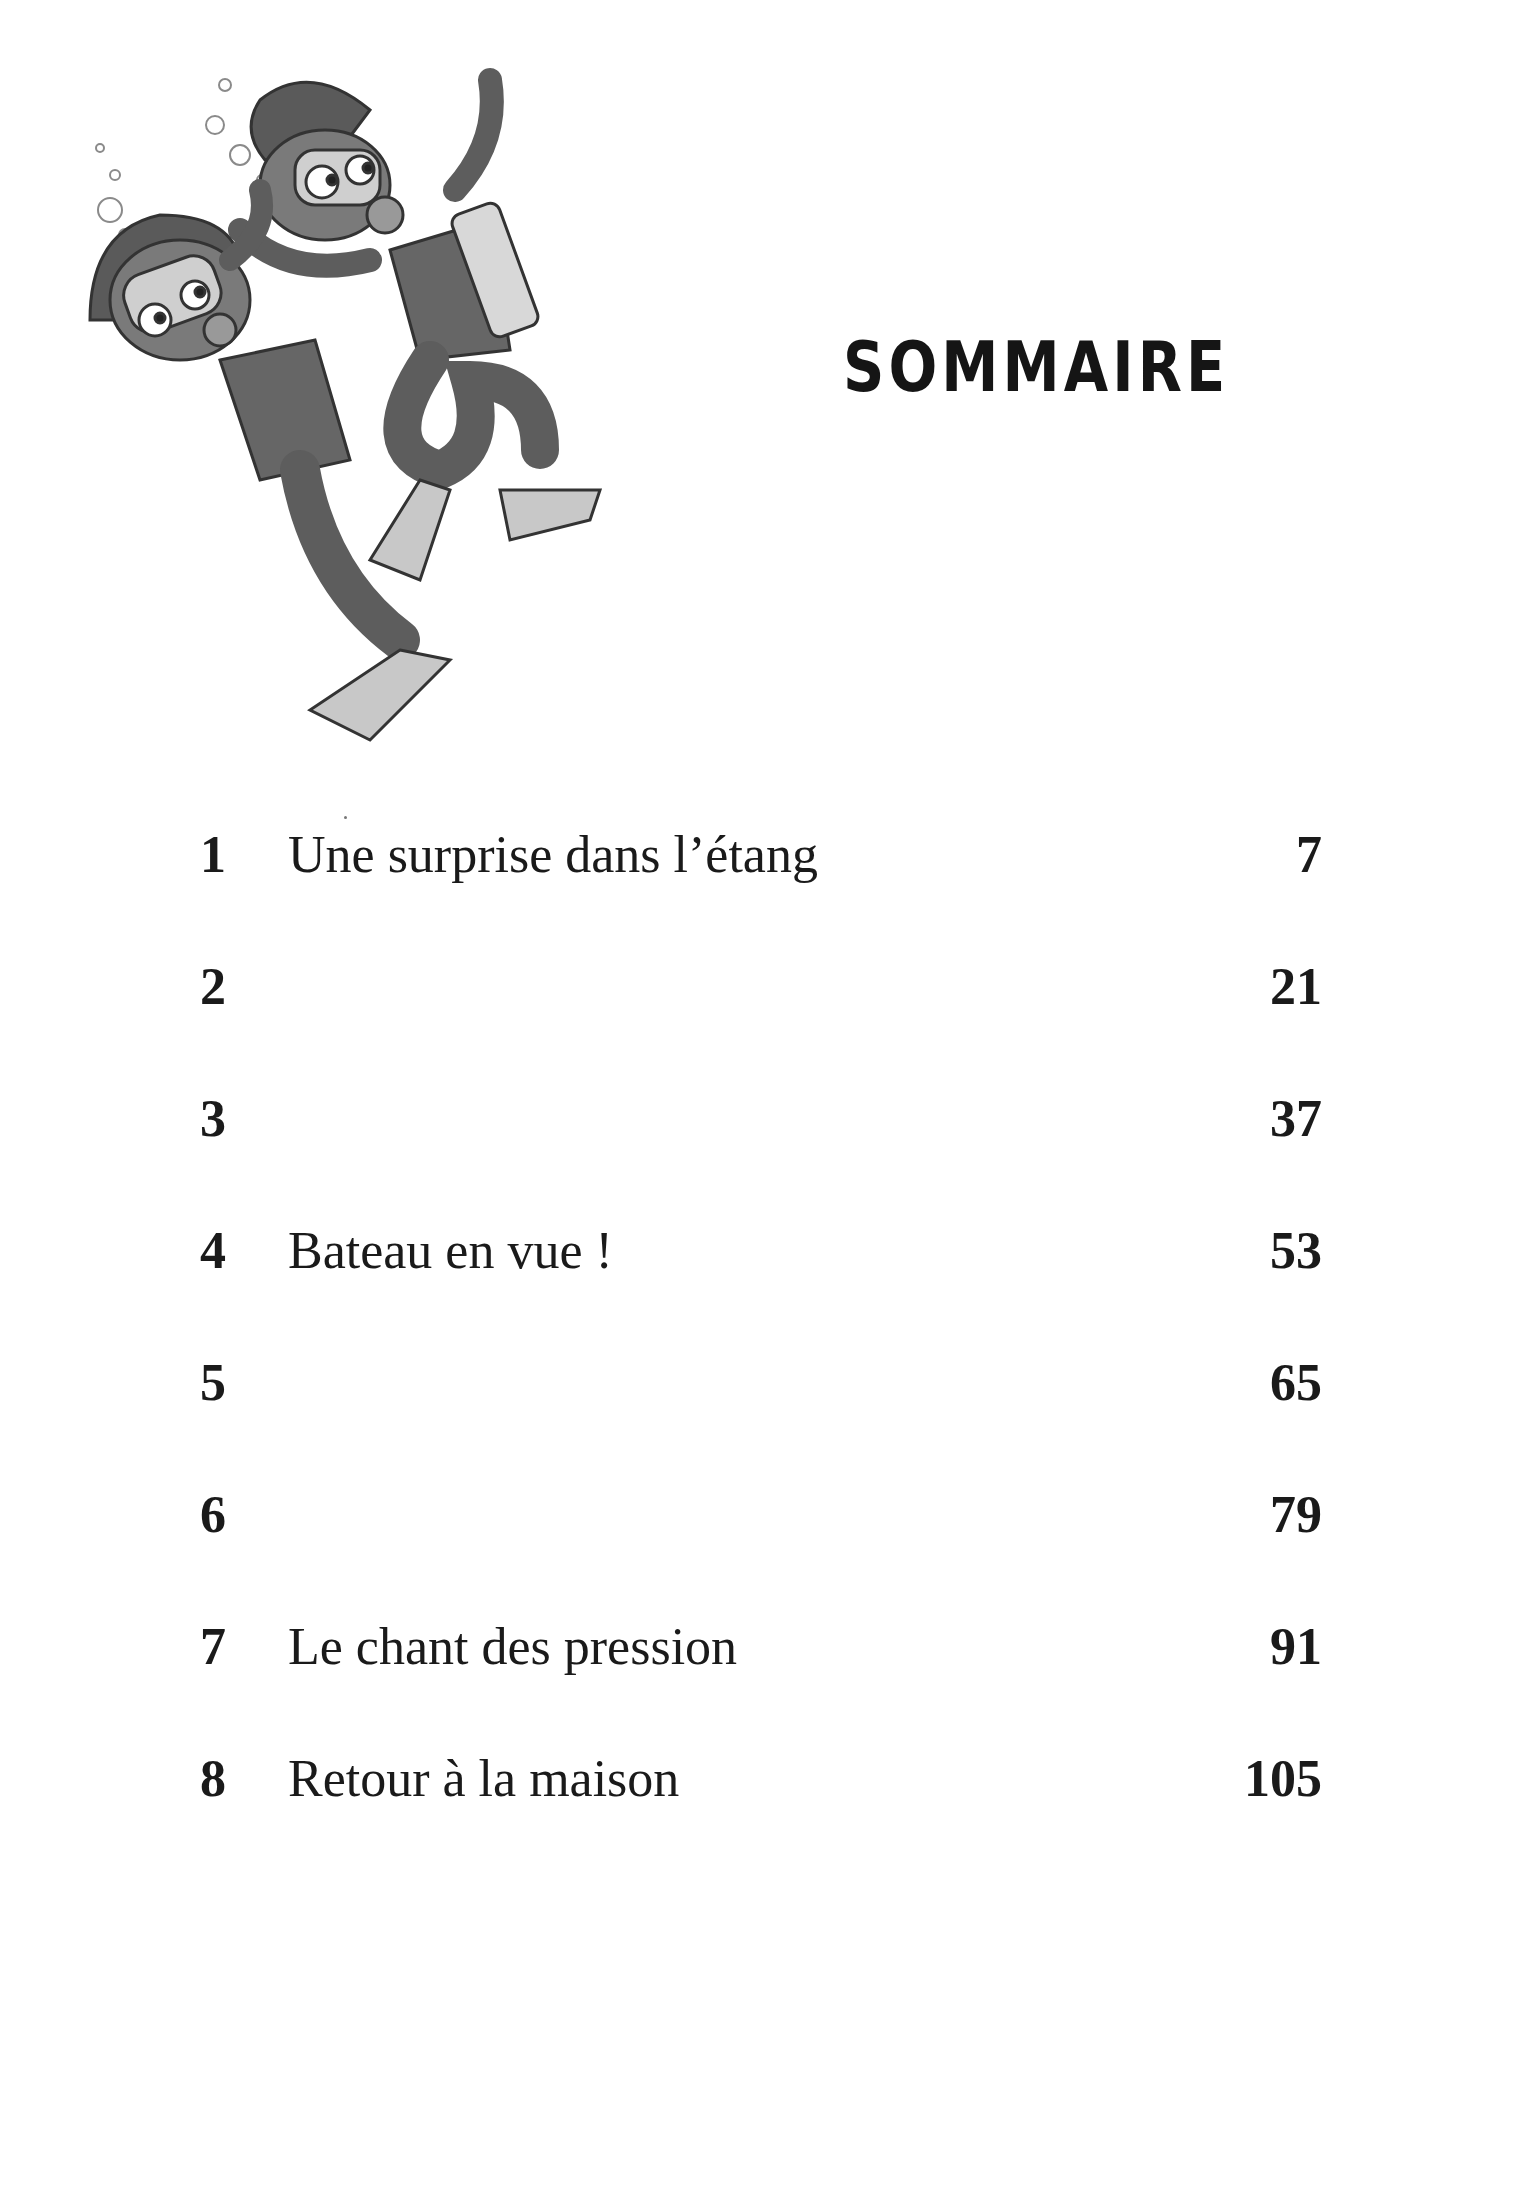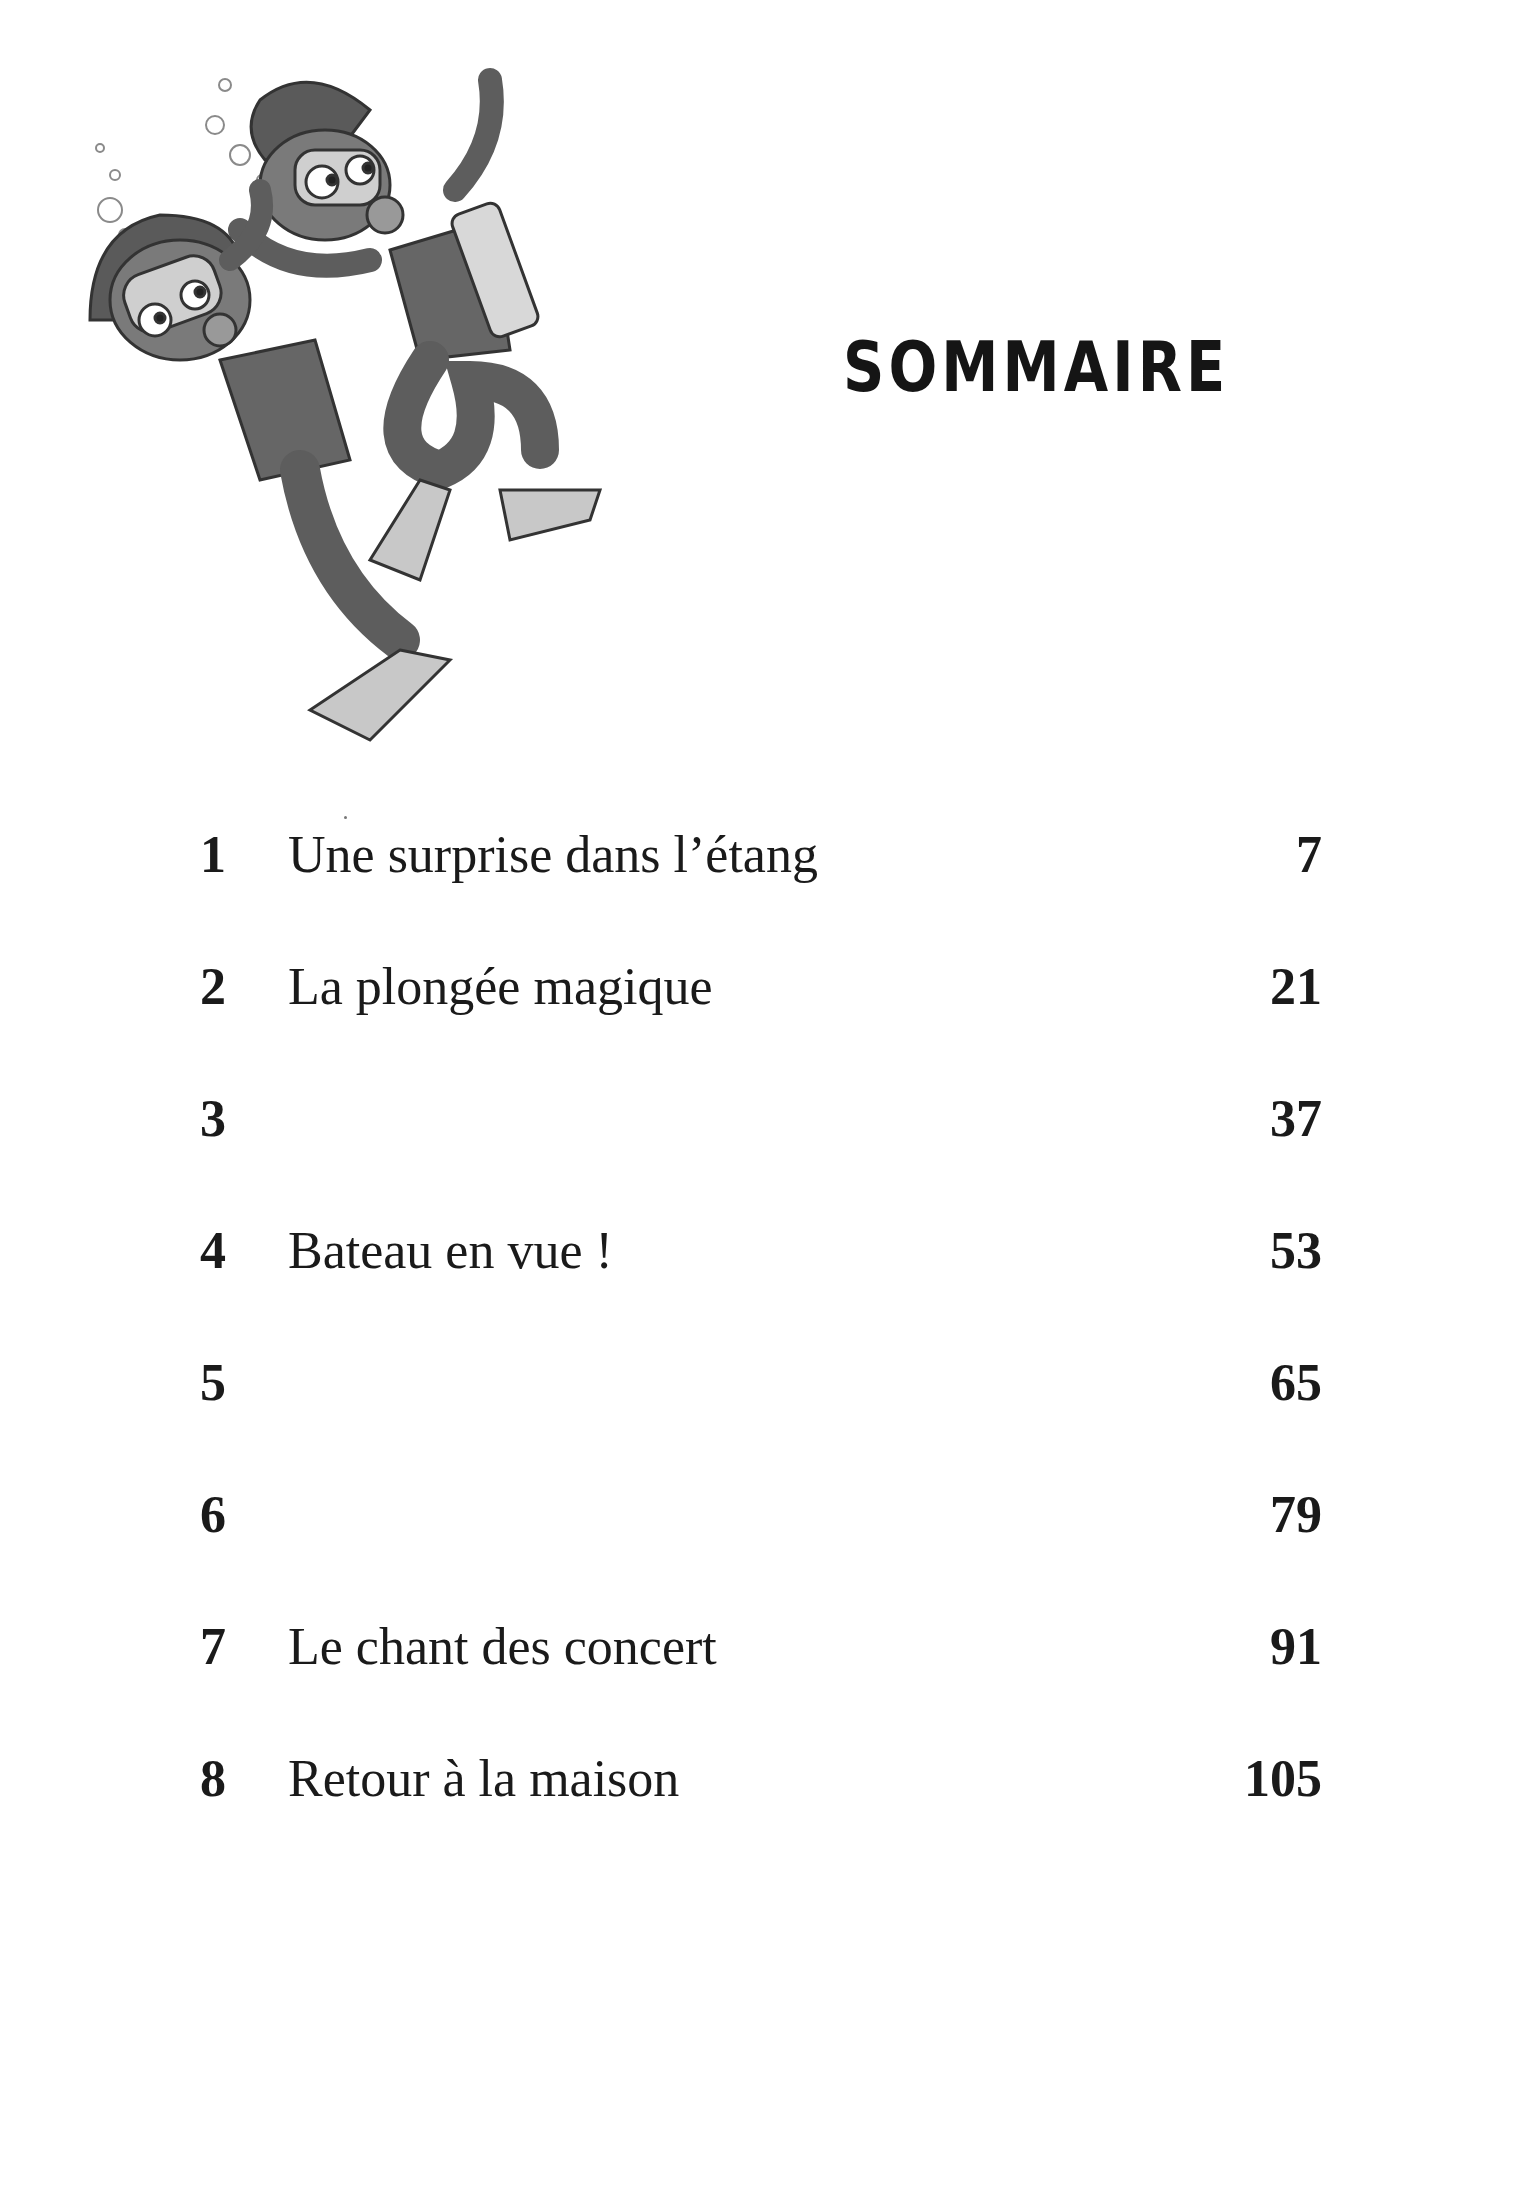--- a/index.html
+++ b/index.html
@@ -75,21 +75,20 @@
 <div class="dot"></div>
 
 <div class="toc">
   <div class="toc-row" style="top:820px">
     <span class="toc-num">1</span>
     <span class="toc-title">Une surprise dans l’étang</span>
     <span class="toc-page">7</span>
   </div>
   <div class="toc-row" style="top:952px">
     <span class="toc-num">2</span>
-    <span class="toc-title">La plongée magique</span>
     <span class="toc-page">21</span>
   </div>
   <div class="toc-row" style="top:1084px">
     <span class="toc-num">3</span>
     <span class="toc-page">37</span>
   </div>
   <div class="toc-row" style="top:1216px">
     <span class="toc-num">4</span>
     <span class="toc-title">Bateau en vue !</span>
     <span class="toc-page">53</span>
@@ -97,21 +96,21 @@
   <div class="toc-row" style="top:1348px">
     <span class="toc-num">5</span>
     <span class="toc-page">65</span>
   </div>
   <div class="toc-row" style="top:1480px">
     <span class="toc-num">6</span>
     <span class="toc-page">79</span>
   </div>
   <div class="toc-row" style="top:1612px">
     <span class="toc-num">7</span>
-    <span class="toc-title">Le chant des concert</span>
+    <span class="toc-title">Le chant des pression</span>
     <span class="toc-page">91</span>
   </div>
   <div class="toc-row" style="top:1744px">
     <span class="toc-num">8</span>
     <span class="toc-title">Retour à la maison</span>
     <span class="toc-page">105</span>
   </div>
 </div>
 
 </body></html>

